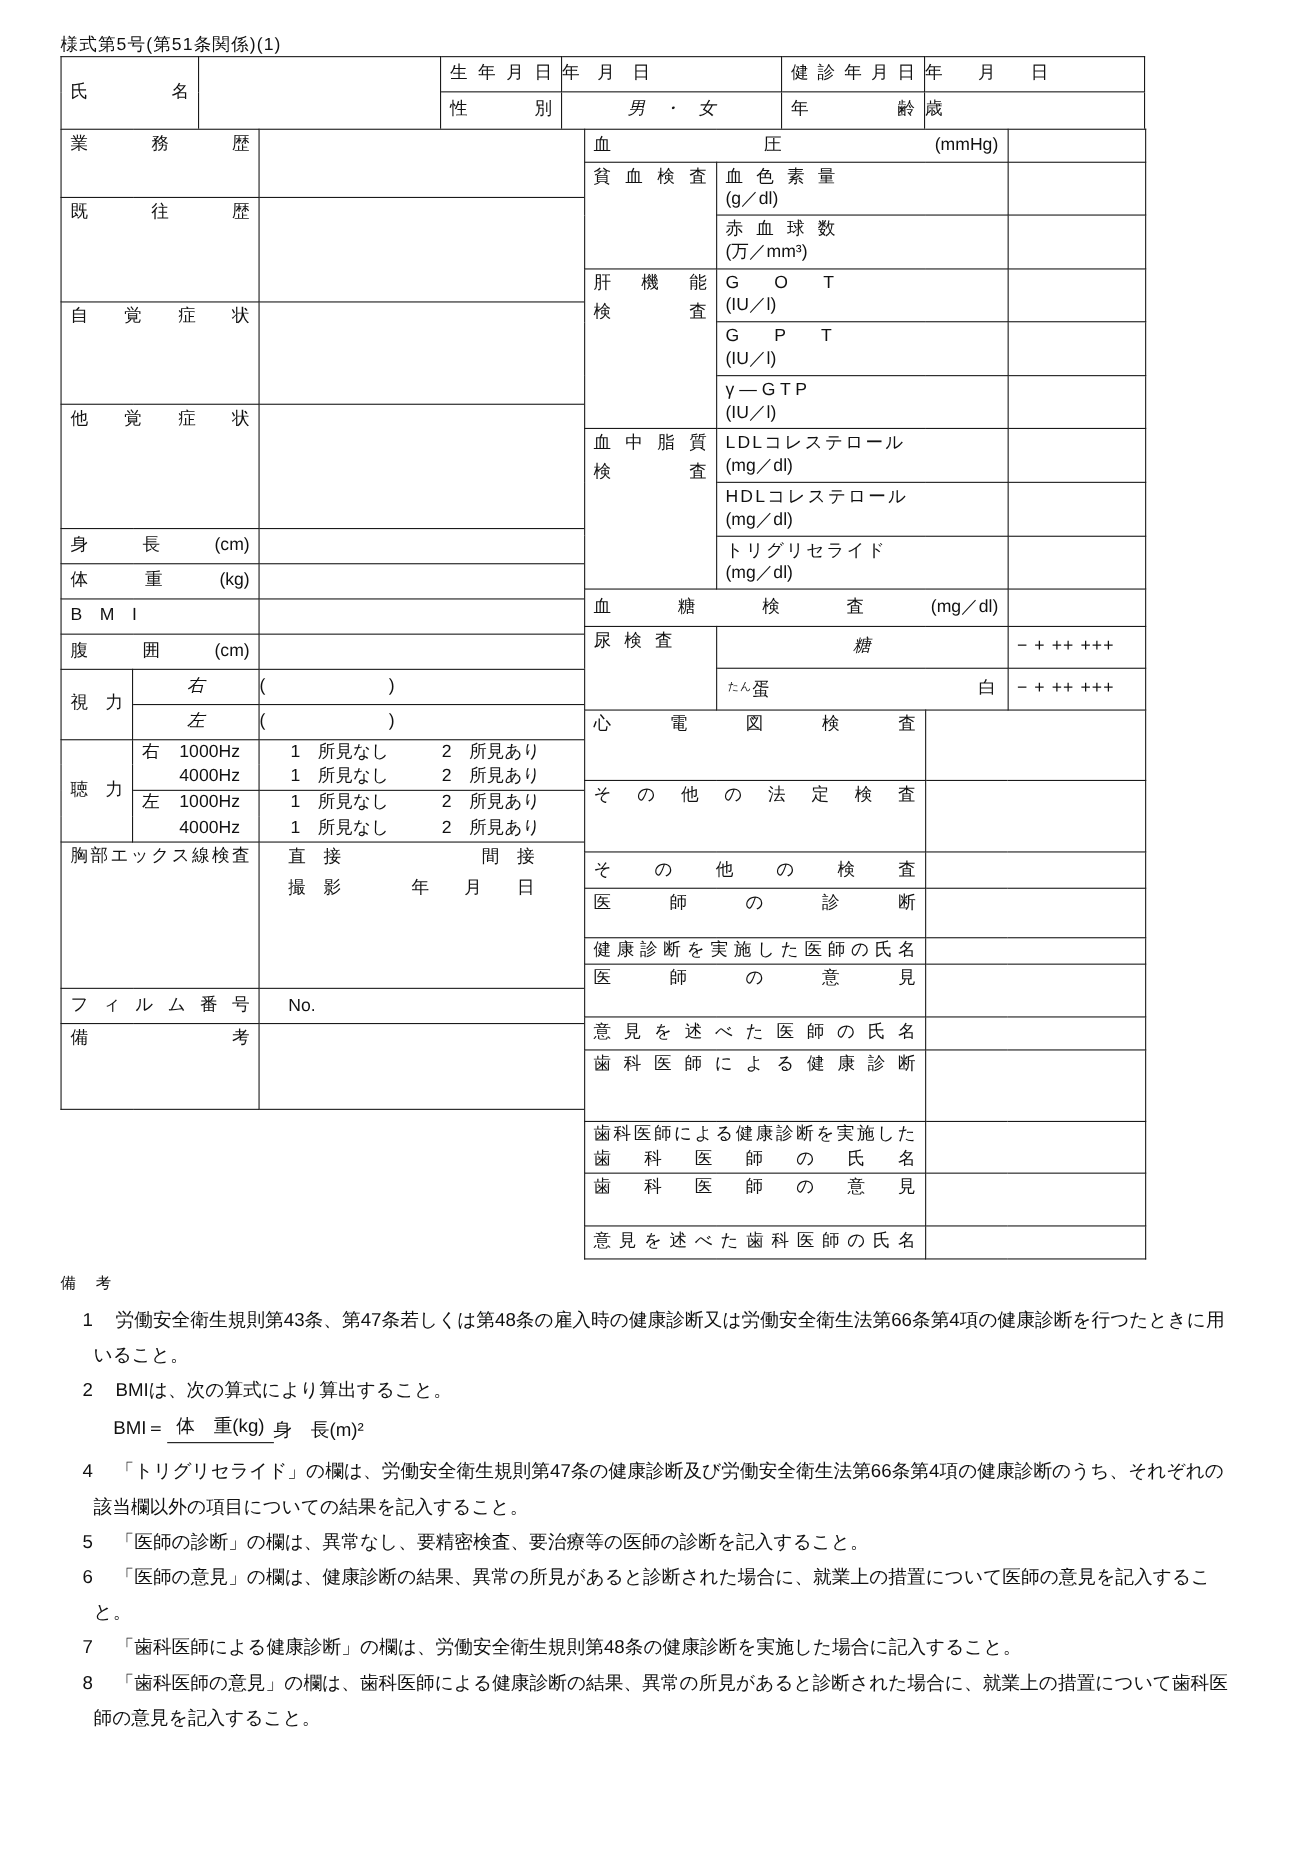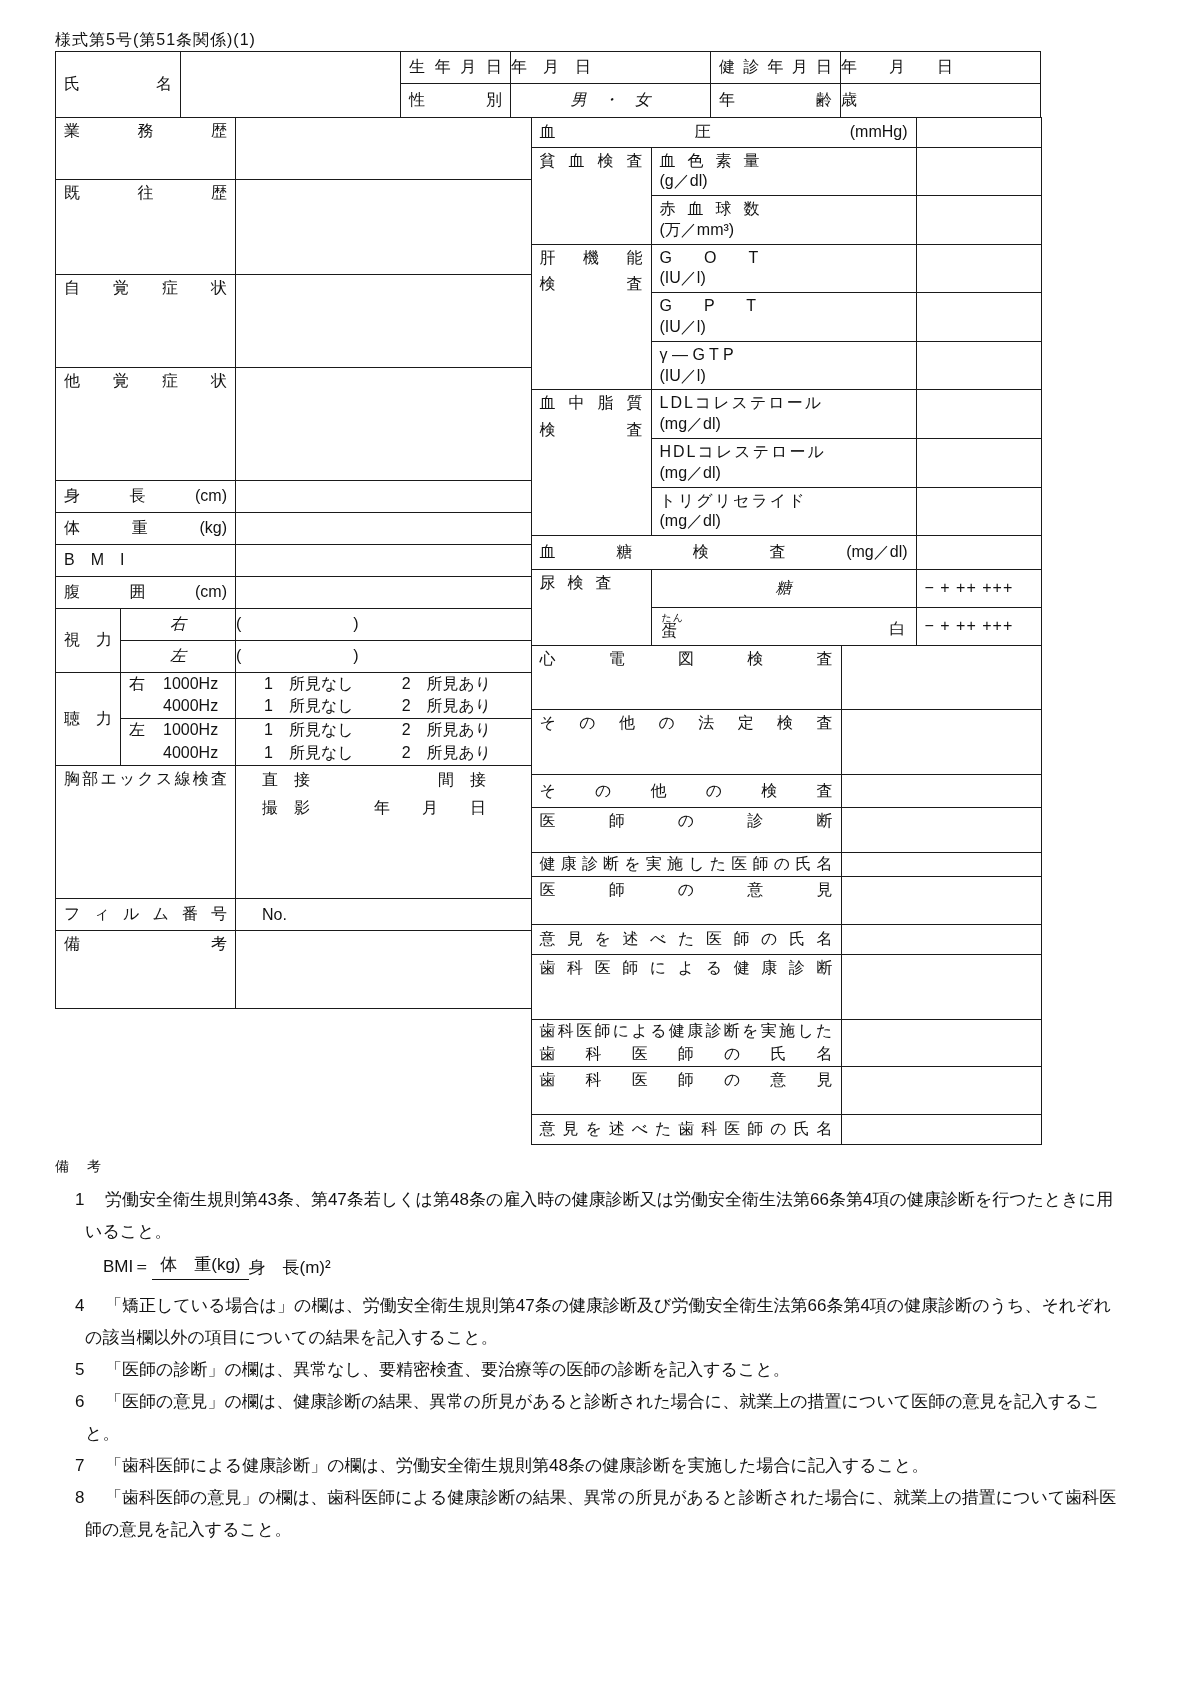--- a/index.html
+++ b/index.html
@@ -30,21 +30,21 @@
   .pr10 { padding-right:10px; }
   .pr8  { padding-right:8px; }
   .ls12 { letter-spacing:12px; }
   .ls2  { letter-spacing:2px; }
   .hearrow { display:flex; padding:1px 8px; }
   .hside { display:inline-block; width:34px; }
   .opt { padding:1px 0 1px 28px; }
   .xline { padding-left:26px; line-height:28px; }
   .urval { padding-left:8px; letter-spacing:1px; }
   .protein { display:flex; justify-content:space-between; align-items:flex-end; padding:2px 10px 3px; }
-  .tan { display:flex; flex-direction:column; line-height:1.05; }
+  .tan { display:flex; line-height:1.05; }
   .rubytxt { font-size:10px; letter-spacing:1px; }
   .tight { padding-top:1px; padding-bottom:1px; }
 
   .remarks { width:1071px; margin-top:13px; }
   .remarks-heading { font-size:14px; letter-spacing:2px; margin:0 0 8px; }
   .note { font-size:17px; line-height:32px; padding-left:30px; text-indent:-10px; }
   .note-num { display:inline-block; width:30px; text-indent:0; }
   .formula { display:flex; align-items:center; margin:6px 0 10px 48px; font-size:17px; line-height:1.3; }
   .frac { display:inline-flex; flex-direction:row; text-align:center; margin-left:2px; }
   .frac-num { border-bottom:1px solid #111; padding:0 8px 3px; }
@@ -675,31 +675,34 @@
     </tbody>
       </table>
   </div>
 
   <div class="remarks">
     <div class="remarks-heading">備　考</div>
 
     <div class="note">
       <span class="note-num">1</span><span>労働安全衛生規則第43条、第47条若しくは第48条の雇入時の健康診断又は労働安全衛生法第66条第4項の健康診断を行つたときに用いること。</span>
     </div>
+    <div class="note">
+      <span class="note-num">2</span><span>BMIは、次の算式により算出すること。</span>
+    </div>
 
     <div class="formula">
       <span>BMI＝</span>
       <span class="frac">
         <span class="frac-num">体　重(kg)</span>
         <span class="frac-den">身　長(m)²</span>
       </span>
     </div>
 
     <div class="note">
-      <span class="note-num">4</span><span>「矯正している場合は」の欄は、労働安全衛生規則第47条の健康診断及び労働安全衛生法第66条第4項の健康診断のうち、それぞれの該当欄以外の項目についての結果を記入すること。</span>
+      <span class="note-num">4</span><span>「トリグリセライド」の欄は、労働安全衛生規則第47条の健康診断及び労働安全衛生法第66条第4項の健康診断のうち、それぞれの該当欄以外の項目についての結果を記入すること。</span>
     </div>
     <div class="note">
       <span class="note-num">5</span><span>「医師の診断」の欄は、異常なし、要精密検査、要治療等の医師の診断を記入すること。</span>
     </div>
     <div class="note">
       <span class="note-num">6</span><span>「医師の意見」の欄は、健康診断の結果、異常の所見があると診断された場合に、就業上の措置について医師の意見を記入すること。</span>
     </div>
     <div class="note">
       <span class="note-num">7</span><span>「歯科医師による健康診断」の欄は、労働安全衛生規則第48条の健康診断を実施した場合に記入すること。</span>
     </div>

